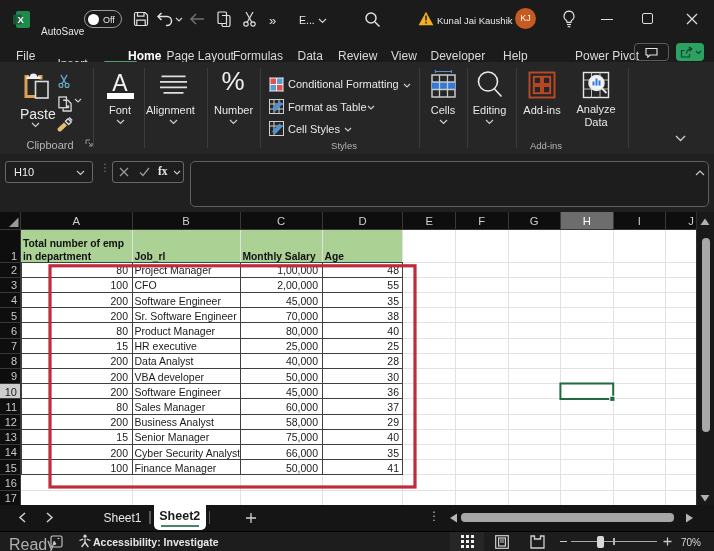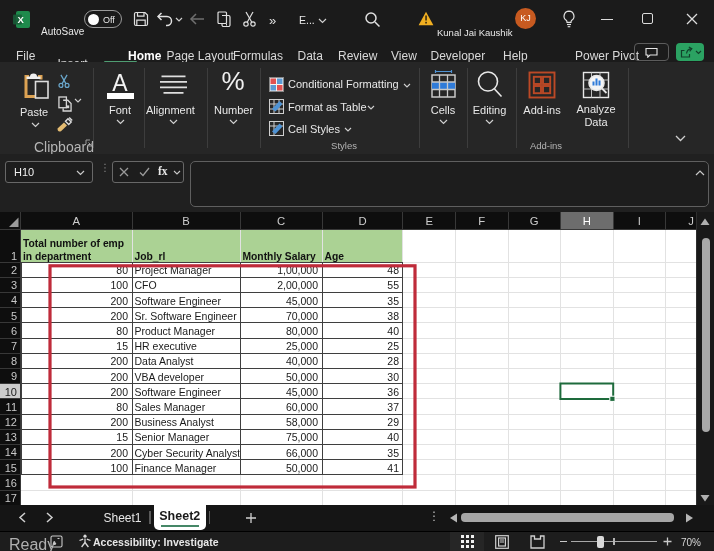--- a/index.html
+++ b/index.html
@@ -67,21 +67,21 @@
 <svg class="abs" style="left:364px;top:11px;" width="17" height="17" viewBox="0 0 17 17" fill="none" stroke="#e0e0e0" stroke-width="1.5">
   <circle cx="7" cy="7" r="5"></circle>
       <path d="M11 11 L15.5 15.5"></path>
 </svg>
 
 <svg class="abs" style="left:418px;top:11px;" width="16" height="15" viewBox="0 0 16 15">
   <path d="M8 0.8 L15.4 14.2 H0.6 Z" fill="#f2b021"></path>
   <rect x="7.3" y="4.5" width="1.5" height="5" fill="#2b2110"></rect>
   <rect x="7.3" y="10.8" width="1.5" height="1.7" fill="#2b2110"></rect>
 </svg>
-<div class="abs" style="left:437px;top:14.5px;color:#e8e8e8;font-size:9.5px;margin-top:12px;">Kunal Jai Kaushik</div>
+<div class="abs" style="left:437px;top:14.5px;color:#e8e8e8;font-size:9.5px;">Kunal Jai Kaushik</div>
 <div class="abs" style="left:515px;top:8px;width:21px;height:21px;border-radius:50%;background:#c75a20;color:#fff;font-size:9px;text-align:center;line-height:21px;">KJ</div>
 
 <svg class="abs" style="left:562px;top:10px;" width="14" height="18" viewBox="0 0 14 18" fill="none" stroke="#e0e0e0" stroke-width="1.2">
   <path d="M7 1.2 a5 5 0 0 1 2.8 9.1 c-0.8 0.6 -0.8 1.2 -0.8 2 h-4 c0 -0.8 0 -1.4 -0.8 -2 a5 5 0 0 1 2.8 -9.1 z"></path>
   <path d="M5 14.5 h4"></path>
       <path d="M5.7 16.7 h2.6"></path>
 </svg>
 
 <div class="abs" style="left:601px;top:18.5px;width:12px;height:1.4px;background:#dcdcdc;"></div>
 <div class="abs" style="left:642px;top:13px;width:11px;height:11px;border:1.3px solid #dcdcdc;border-radius:2px;"></div>
@@ -131,21 +131,21 @@
   <div class="abs" style="left:467px;top:68px;width:1px;height:80px;background:#3d3d3d;"></div>
   <div class="abs" style="left:516px;top:68px;width:1px;height:80px;background:#3d3d3d;"></div>
   <div class="abs" style="left:628px;top:68px;width:1px;height:80px;background:#3d3d3d;"></div>
 
   <svg class="abs" style="left:24px;top:72px;" width="27" height="29" viewBox="0 0 27 29" fill="none">
     <path d="M5 4.5 h-3 v20 h9" stroke="#dca253" stroke-width="3"></path>
     <path d="M14 4.5 h3 v3" stroke="#dca253" stroke-width="3"></path>
     <path d="M6 4.5 a3.5 3 0 0 1 7 0 l3.5 0 v2.5 h-14 v-2.5 z" fill="#efefef"></path>
     <rect x="11.5" y="9.5" width="12.5" height="16.5" fill="none" stroke="#dcdcdc" stroke-width="1.6"></rect>
   </svg>
-  <div class="abs" style="left:20px;top:106px;width:32px;text-align:left;color:#e8e8e8;font-size:11px;">Paste</div>
+  <div class="abs" style="left:20px;top:106px;width:32px;text-align:left;color:#e8e8e8;font-size:14px;">Paste</div>
   <svg class="abs" style="left:31px;top:122px;" width="9" height="6" viewBox="0 0 9 6" fill="none" stroke="#d0d0d0" stroke-width="1.2">
         <path d="M1 1 L4.5 4.5 L8 1"></path>
       </svg>
 
   <svg class="abs" style="left:58px;top:74px;" width="12" height="14" viewBox="0 0 13 16" fill="none" stroke="#6aa7cc" stroke-width="1.4">
     <circle cx="3" cy="13" r="2.2"></circle>
         <circle cx="10" cy="13" r="2.2"></circle>
     <path d="M4.2 11.3 L10 1"></path>
         <path d="M8.8 11.3 L3 1"></path>
   </svg>
@@ -157,21 +157,21 @@
   </svg>
   <svg class="abs" style="left:74px;top:98px;" width="8" height="5" viewBox="0 0 8 5" fill="none" stroke="#d0d0d0" stroke-width="1.1">
         <path d="M1 1 L4 4 L7 1"></path>
       </svg>
 
   <svg class="abs" style="left:56px;top:116px;" width="18" height="17" viewBox="0 0 18 17" fill="none">
     <path d="M1.5 12.5 L8 6.5 l3 3 L5 15.2 q-3.5 1.3 -3.5 -2.7 z" fill="#e4bc72"></path>
     <path d="M9.5 5.2 l2.5 -2.5 l3.2 3.2 l-2.5 2.5 z" fill="none" stroke="#dcdcdc" stroke-width="1.4"></path>
     <path d="M13.2 1.5 l3 3" stroke="#dcdcdc" stroke-width="1.4"></path>
   </svg>
-  <div class="abs" style="left:34px;top:139px;width:56px;text-align:center;color:#b5b5b5;font-size:14px;">Clipboard</div>
+  <div class="abs" style="left:22px;top:139px;width:56px;text-align:center;color:#b5b5b5;font-size:11px;">Clipboard</div>
   <svg class="abs" style="left:85px;top:139px;" width="8" height="8" viewBox="0 0 8 8" fill="none" stroke="#9a9a9a" stroke-width="1">
         <path d="M1 1 h-0 v0 M1 1 h4 M1 1 v4 M3.5 3.5 L7 7 M7 4 v3 h-3"></path>
       </svg>
 
   <div class="abs" style="left:106px;top:70px;width:28px;text-align:center;color:#f2f2f2;font-size:23px;">A</div>
   <div class="abs" style="left:106.5px;top:92.5px;width:27px;height:6px;background:#fff;"></div>
   <div class="abs" style="left:103px;top:104px;width:34px;text-align:center;color:#e8e8e8;font-size:11px;">Font</div>
   <svg class="abs" style="left:116px;top:119px;" width="9" height="6" viewBox="0 0 9 6" fill="none" stroke="#d0d0d0" stroke-width="1.2">
         <path d="M1 1 L4.5 4.5 L8 1"></path>
       </svg>

